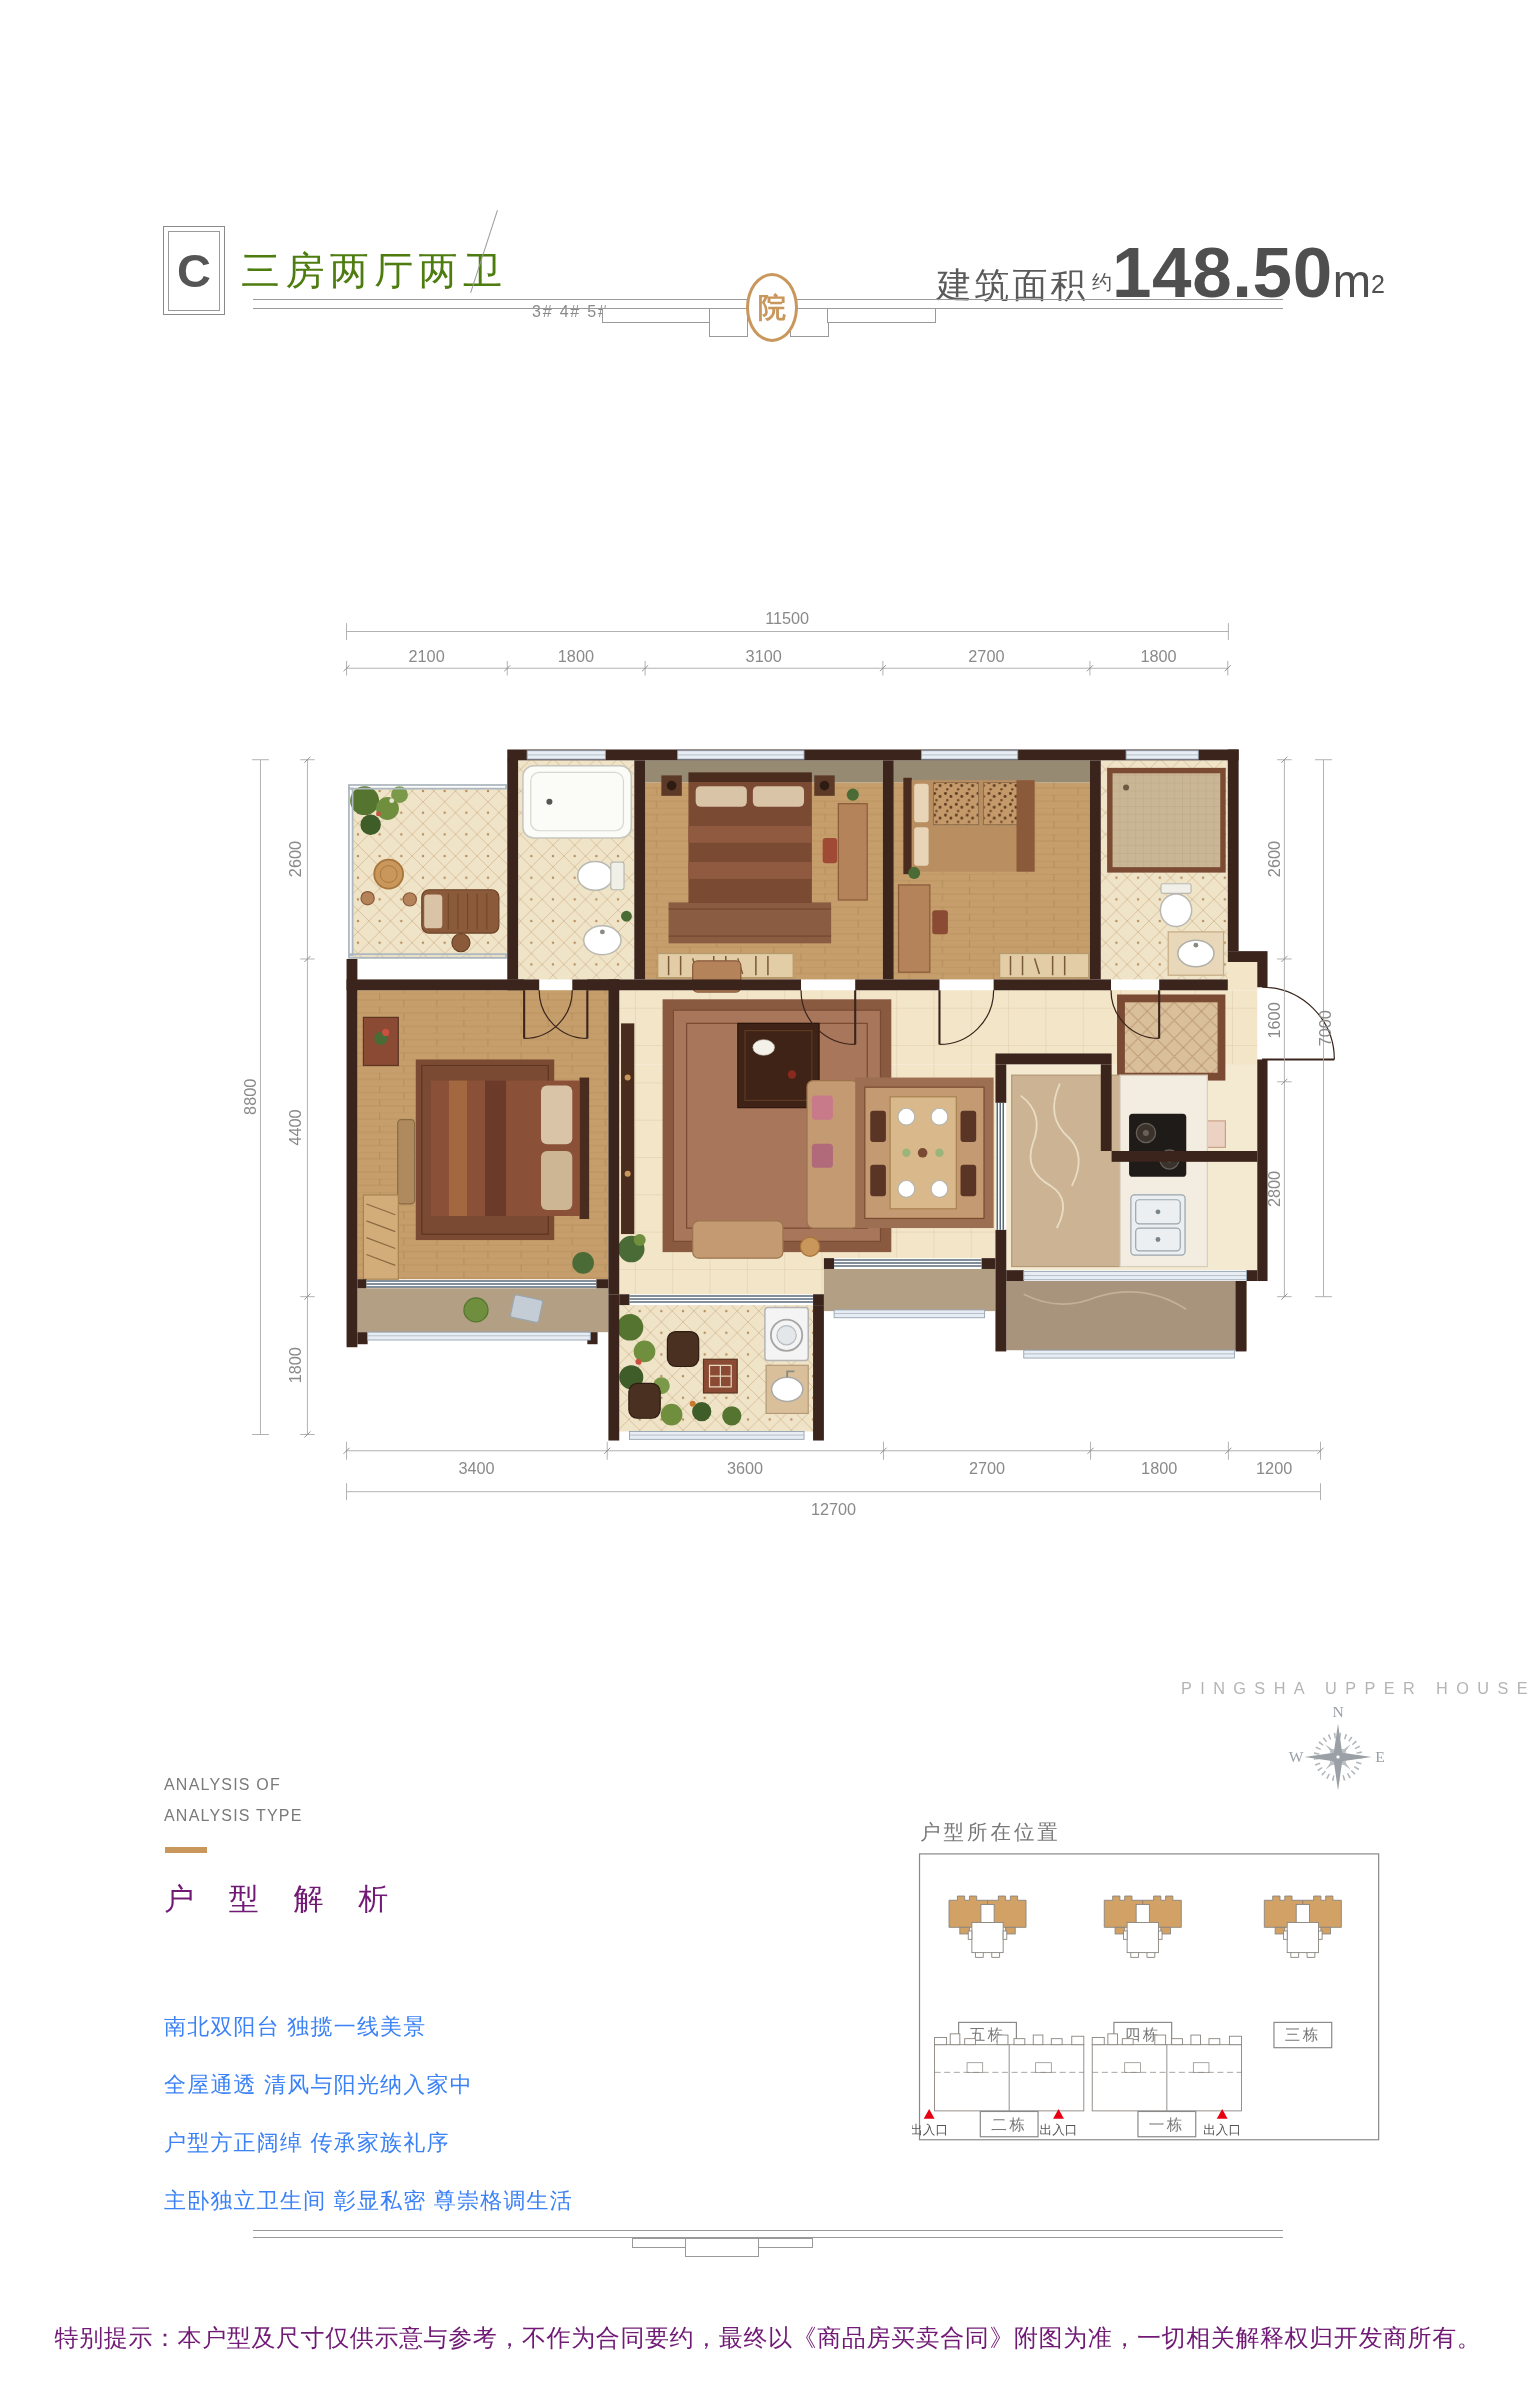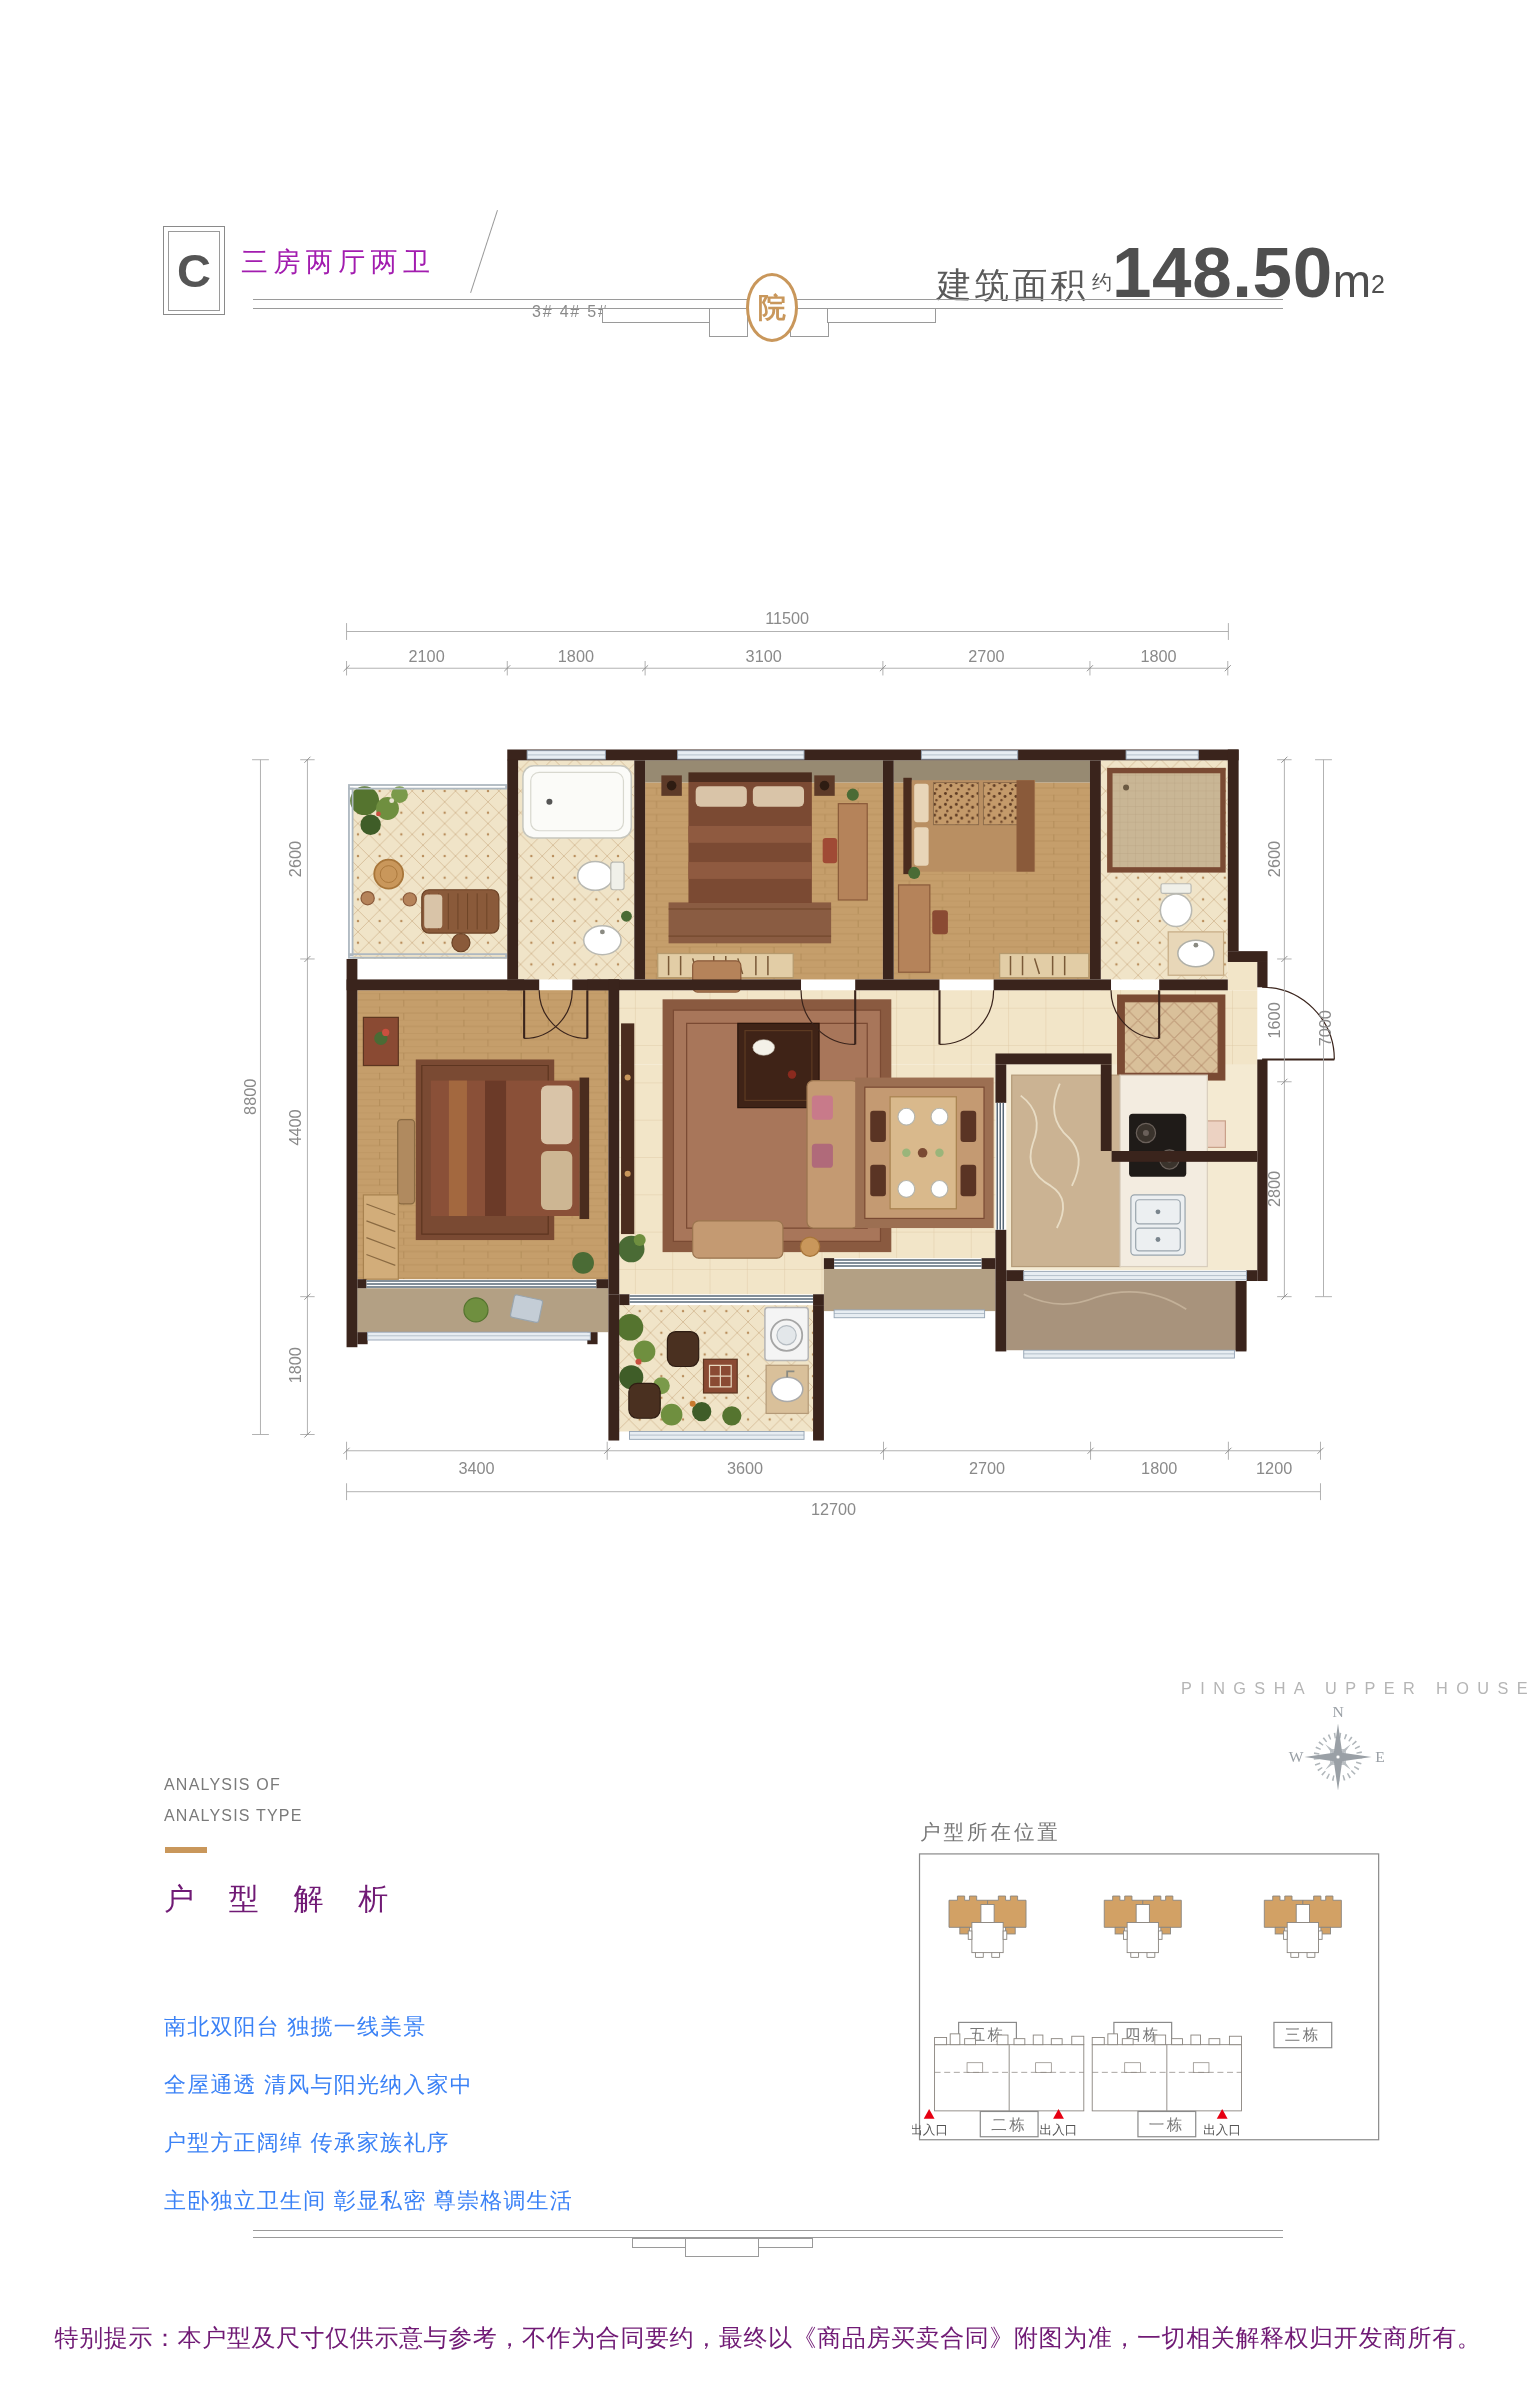--- a/index.html
+++ b/index.html
@@ -4,21 +4,21 @@
 <style>
   html,body{margin:0;padding:0;background:#fff;}
   .canvas{position:relative;width:1536px;height:2389px;background:#fff;overflow:hidden;
           font-family:"Liberation Sans",sans-serif;color:#666;}
   .abs{position:absolute;}
   
   .cbox{left:163px;top:226px;width:60px;height:87px;border:1.8px solid #8a8a8a;
         display:flex;align-items:center;justify-content:center;}
   .cbox-inner{width:50px;height:78px;border:0.6px solid #9a9a9a;display:flex;align-items:center;justify-content:center;
         font-size:47px;font-weight:bold;color:#555;}
-  .type-name{left:241px;top:244px;font-size:27px;color:#a21caf;letter-spacing:5.4px;white-space:nowrap;}
+  .type-name{left:241px;top:244px;font-size:39px;color:#4d7c0f;letter-spacing:5.4px;white-space:nowrap;}
   .slash{left:497px;top:210px;width:0.6px;height:87px;background:#999;transform:rotate(18deg);transform-origin:top left;}
   .bldnums{left:532px;top:271px;font-size:16px;color:#8a8a8a;letter-spacing:1.8px;margin-top:32px;}
   .area-wrap{left:927px;top:232px;width:458px;text-align:right;white-space:nowrap;color:#5a5a5a;}
   .area-label{font-size:35px;letter-spacing:3px;vertical-align:baseline;}
   .area-approx{font-size:20px;vertical-align:baseline;position:relative;top:-8.4px;margin-left:3.6px;}
   .area-value{font-size:71px;font-weight:bold;letter-spacing:0.6px;vertical-align:baseline;color:#4f4f4f;}
   .area-unit{font-size:46px;vertical-align:baseline;color:#4f4f4f;}
   .area-sup{font-size:25px;vertical-align:super;color:#4f4f4f;}
   
   .divline{background:#9a9a9a;height:1.2px;}

